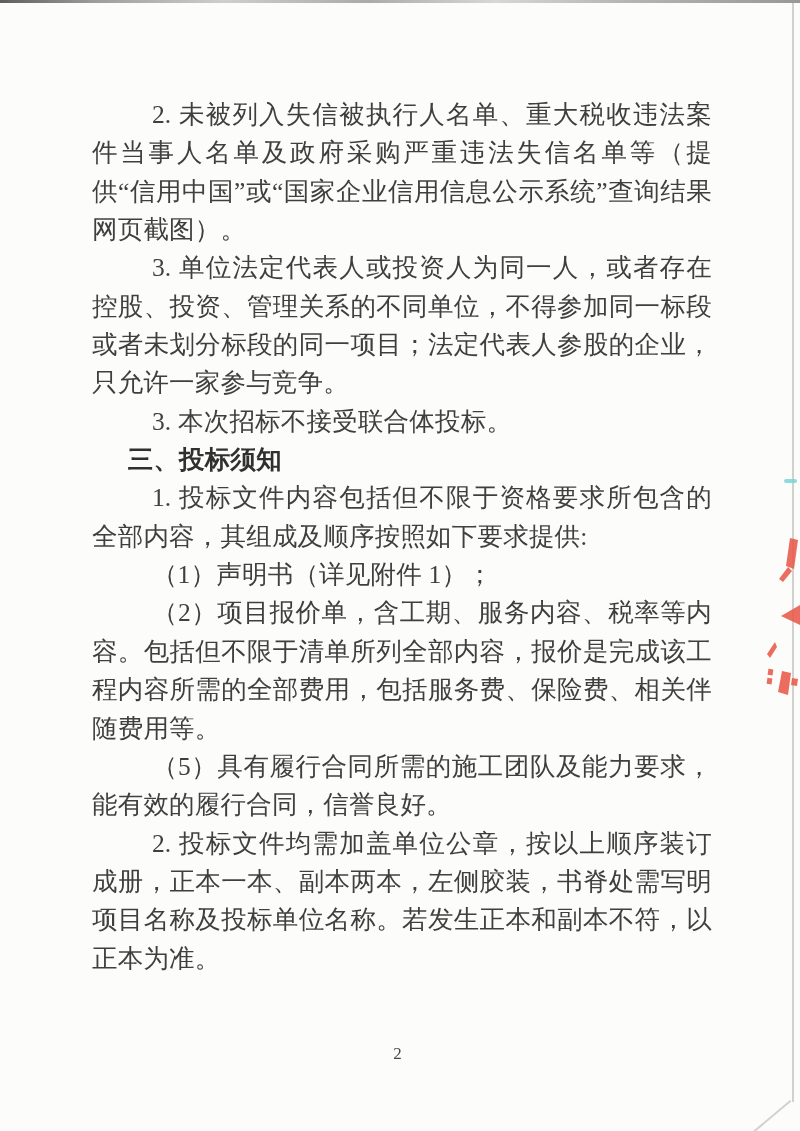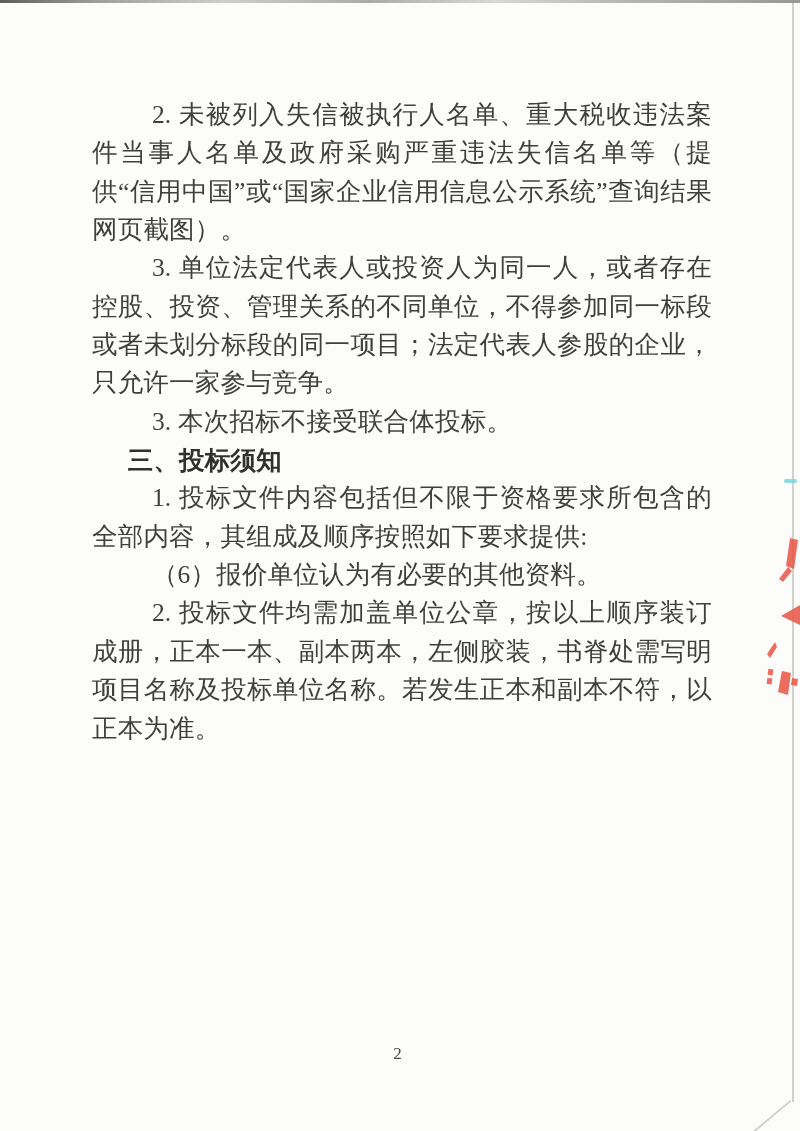--- a/index.html
+++ b/index.html
@@ -59,21 +59,21 @@
     font-size: 25.5px;
     line-height: 38.35px;
     color: var(--ink);
     text-align: justify;
     text-justify: inter-character;
     letter-spacing: 0.2px;
   }
   .para { text-indent: 2.35em; }
   .heading {
     text-indent: 1.4em;
-    font-family: Liberation Sans, sans-serif;
+    font-family: Liberation Serif, serif;
     font-weight: 700;
     color: var(--heading-ink);
   }
   .page-number {
     position: absolute; top: 1044px; left: 0; width: 796px;
     text-align: center;
     font-size: 17px;
     color: #4a4a4a;
     letter-spacing: 1px;
   }
@@ -104,19 +104,21 @@
     <path d="M42 151 L51 153 L48 175 L38 172 Z"></path>
     <path d="M52 158 L58 159 L57 166 L51 165 Z"></path>
   </svg>
 
   <div class="textblock">
     <p class="para">2. 未被列入失信被执行人名单、重大税收违法案件当事人名单及政府采购严重违法失信名单等（提供“信用中国”或“国家企业信用信息公示系统”查询结果网页截图）。</p>
     <p class="para">3. 单位法定代表人或投资人为同一人，或者存在控股、投资、管理关系的不同单位，不得参加同一标段或者未划分标段的同一项目；法定代表人参股的企业，只允许一家参与竞争。</p>
     <p class="para">3. 本次招标不接受联合体投标。</p>
     <p class="heading">三、投标须知</p>
     <p class="para">1. 投标文件内容包括但不限于资格要求所包含的全部内容，其组成及顺序按照如下要求提供:</p>
-    <p class="para">（6）报价单位认为有必要的其他资料。</p>
+    <p class="para">（1）声明书（详见附件 1）；</p>
+    <p class="para">（2）项目报价单，含工期、服务内容、税率等内容。包括但不限于清单所列全部内容，报价是完成该工程内容所需的全部费用，包括服务费、保险费、相关伴随费用等。</p>
+    <p class="para">（5）具有履行合同所需的施工团队及能力要求，能有效的履行合同，信誉良好。</p>
     <p class="para">2. 投标文件均需加盖单位公章，按以上顺序装订成册，正本一本、副本两本，左侧胶装，书脊处需写明项目名称及投标单位名称。若发生正本和副本不符，以正本为准。</p>
   </div>
 
   <div class="page-number">2</div>
 
 </div>
 
 </body></html>

